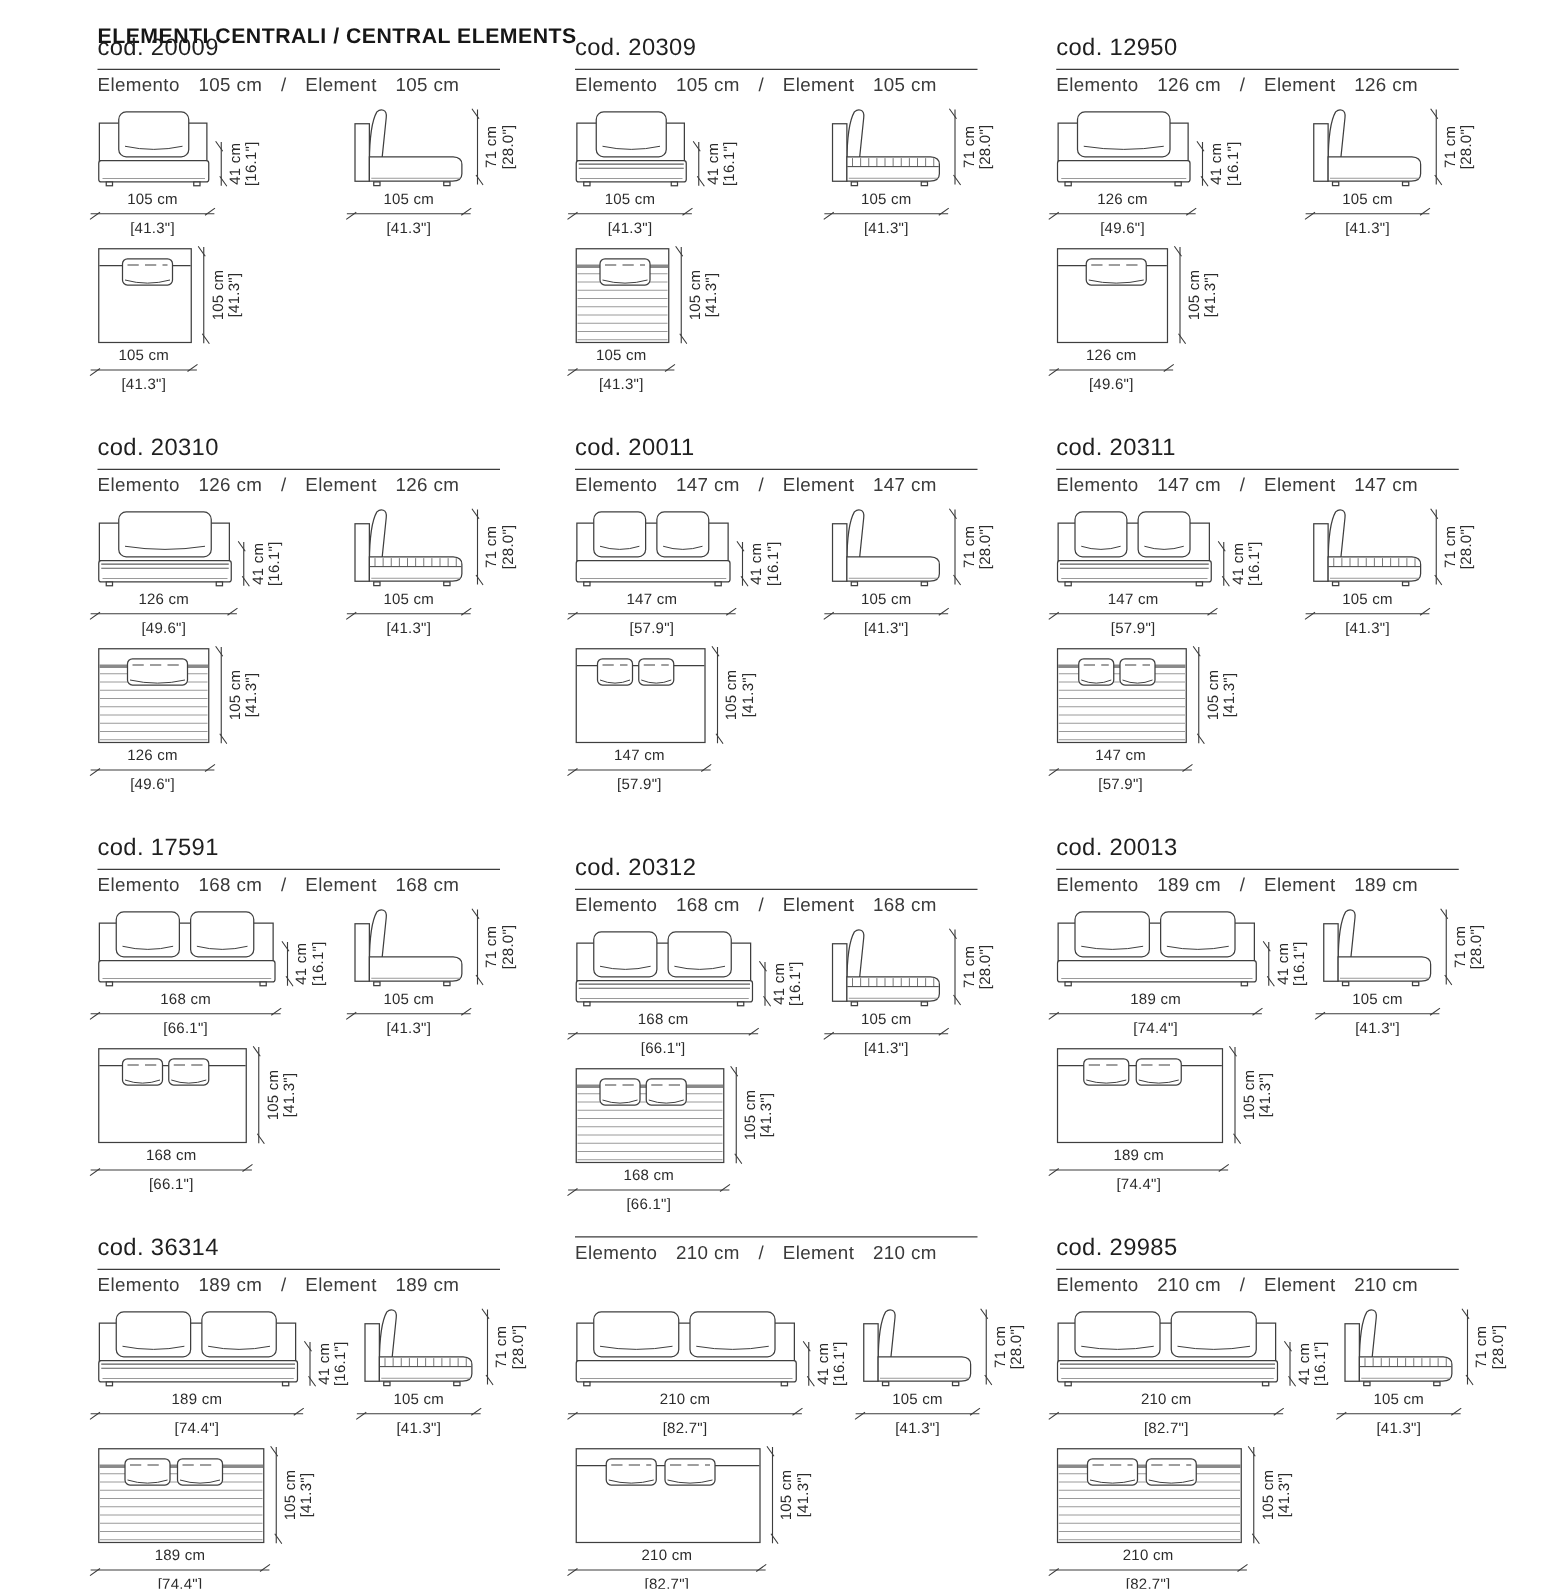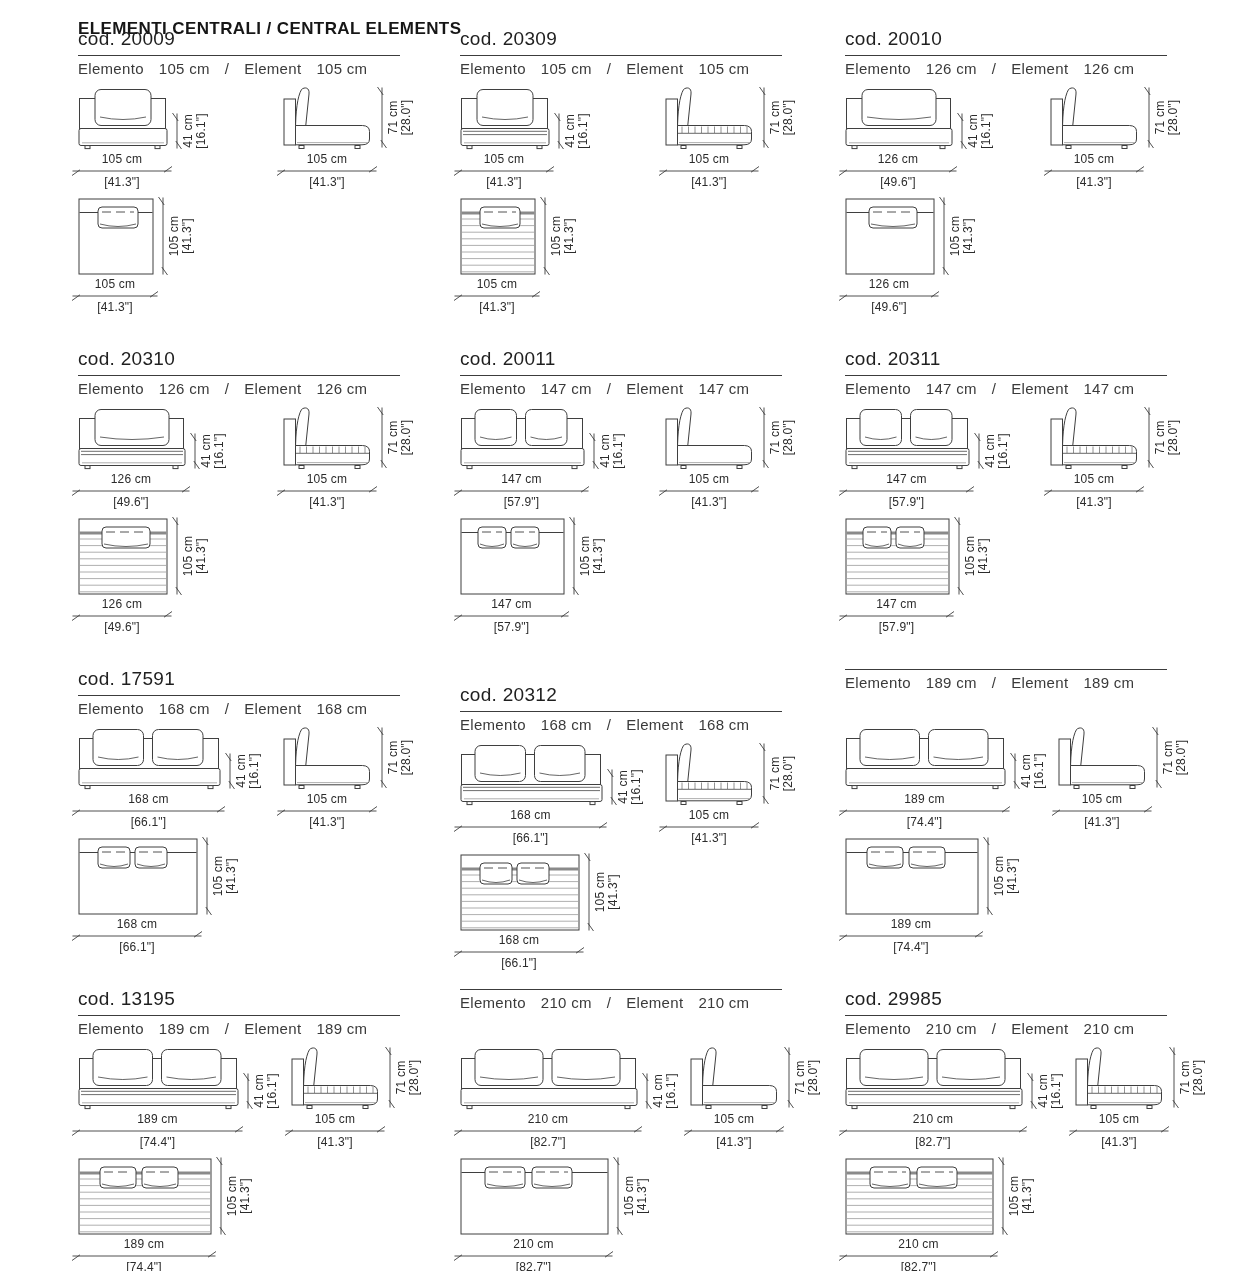--- a/index.html
+++ b/index.html
@@ -247,21 +247,21 @@
                 <line x1="1.5" y1="5" x2="78.5" y2="5" stroke="#3d3d3d" stroke-width="0.9"></line>
                 <path d="M1,9.5 L9,3.8 M79,0.5 L71,6.2" stroke="#3d3d3d" stroke-width="0.9" fill="none"></path>
               </svg>
               <div class="dt">105 cm</div>
               <div class="dt">[41.3"]</div>
             </div>
           </div>
         </div>
       </section>
       <section class="cell" style="left:845px;top:28px">
-        <div class="code">cod. 20010</div>
+        <div class="code">cod. 12950</div>
         <div class="rule"></div>
         <div class="sub">
           <span>Elemento</span>
           <span>126 cm</span>
           <span>/</span>
           <span>Element</span>
           <span>126 cm</span>
         </div>
         <div class="vblock" style="left:0;top:58px">
           <div class="draw">
@@ -942,20 +942,21 @@
                 <line x1="1.5" y1="5" x2="78.5" y2="5" stroke="#3d3d3d" stroke-width="0.9"></line>
                 <path d="M1,9.5 L9,3.8 M79,0.5 L71,6.2" stroke="#3d3d3d" stroke-width="0.9" fill="none"></path>
               </svg>
               <div class="dt">105 cm</div>
               <div class="dt">[41.3"]</div>
             </div>
           </div>
         </div>
       </section>
       <section class="cell" style="left:845px;top:668px">
+        <div class="code">cod. 20013</div>
         <div class="rule"></div>
         <div class="sub">
           <span>Elemento</span>
           <span>189 cm</span>
           <span>/</span>
           <span>Element</span>
           <span>189 cm</span>
         </div>
         <div class="vblock" style="left:0;top:58px">
           <div class="draw">
@@ -1047,21 +1048,21 @@
                 <line x1="1.5" y1="5" x2="78.5" y2="5" stroke="#3d3d3d" stroke-width="0.9"></line>
                 <path d="M1,9.5 L9,3.8 M79,0.5 L71,6.2" stroke="#3d3d3d" stroke-width="0.9" fill="none"></path>
               </svg>
               <div class="dt">105 cm</div>
               <div class="dt">[41.3"]</div>
             </div>
           </div>
         </div>
       </section>
       <section class="cell" style="left:78px;top:988px">
-        <div class="code">cod. 13195</div>
+        <div class="code">cod. 36314</div>
         <div class="rule"></div>
         <div class="sub">
           <span>Elemento</span>
           <span>189 cm</span>
           <span>/</span>
           <span>Element</span>
           <span>189 cm</span>
         </div>
         <div class="vblock" style="left:0;top:58px">
           <div class="draw">

